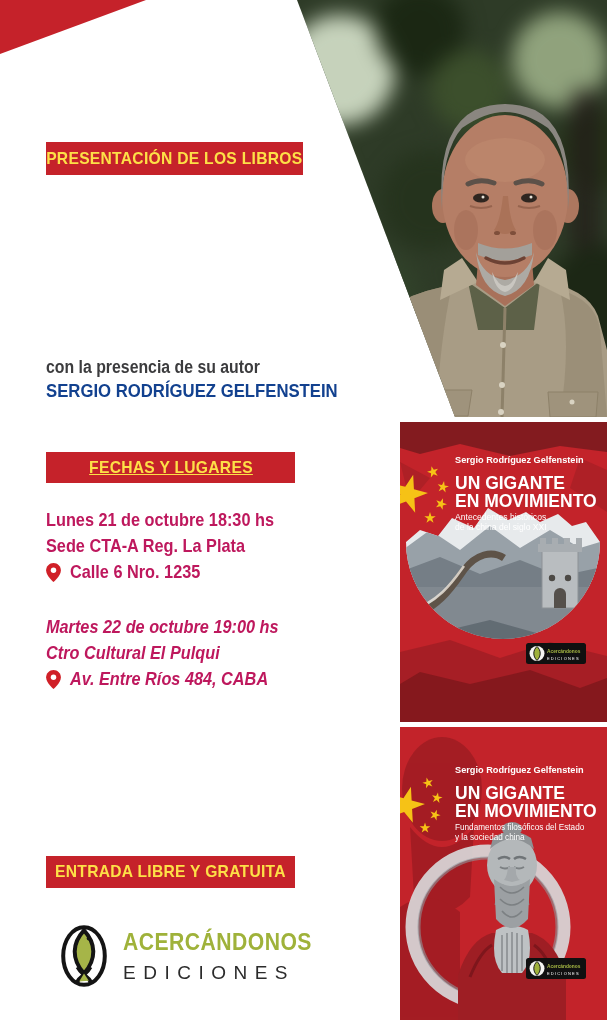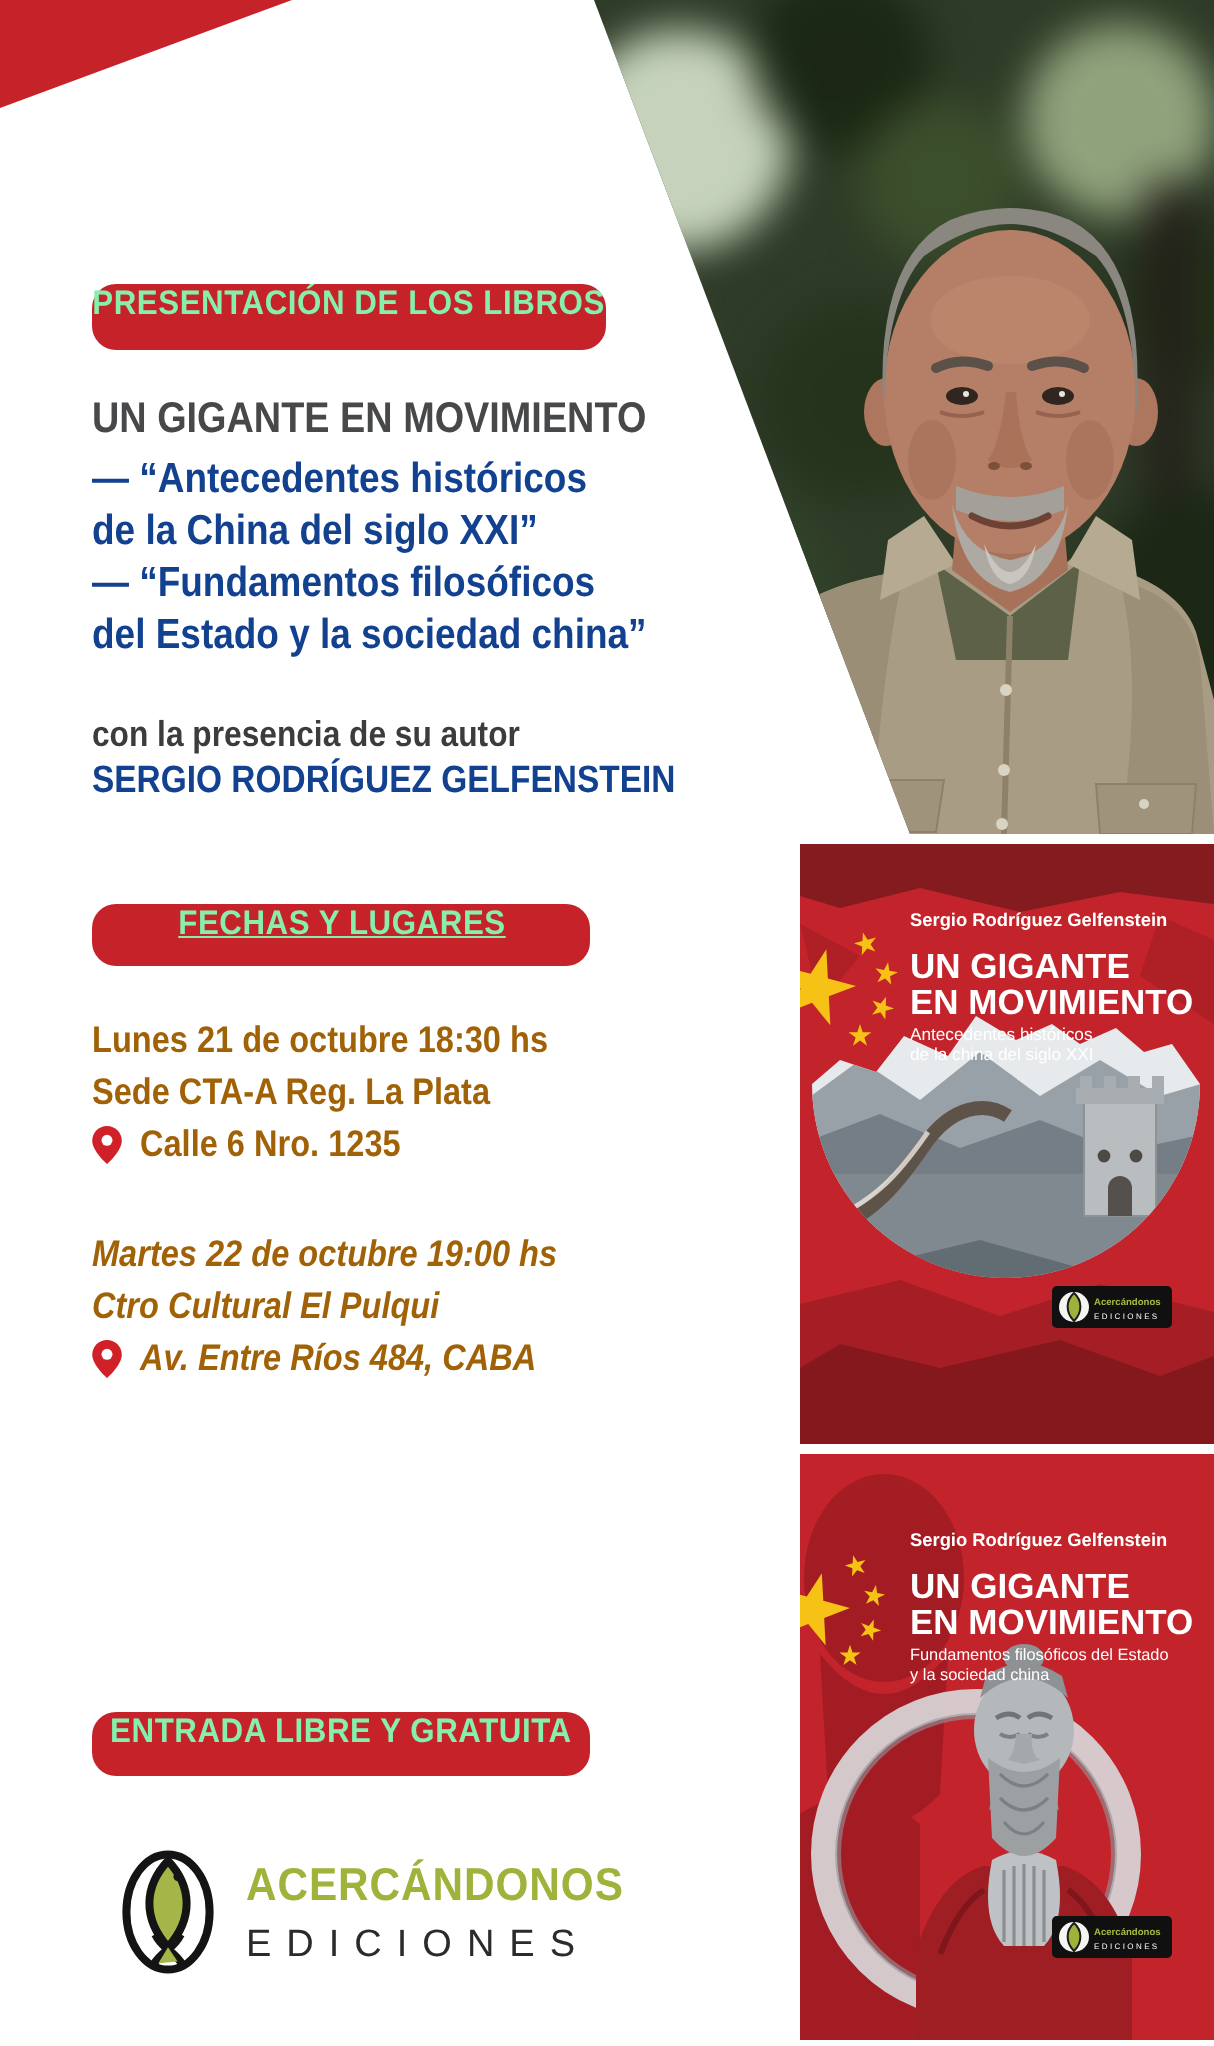--- a/index.html
+++ b/index.html
@@ -18,22 +18,22 @@
   }
 
   
   .photo-wrap {
     left:0; top:0; width:607px; height:417px;
     clip-path:polygon(297px 0, 607px 0, 607px 417px, 455px 417px);
   }
 
   
   .banner {
-    background:#c5222a; color:#86efac;
-    display:flex; justify-content:center;border-radius:12px;
+    background:#c5222a; color:#fde047;
+    display:flex; align-items:center; justify-content:center;
   }
   .banner span {
     font-weight:bold; font-size:17px; letter-spacing:.3px;
     transform:scaleX(.92); transform-origin:50% 50%; white-space:nowrap;
   }
   .banner-presentation { left:46px; top:142px; width:257px; height:33px; }
   .banner-dates        { left:46px; top:452px; width:249px; height:31px;text-decoration:underline; }
   .banner-admission    { left:46px; top:856px; width:249px; height:32px; }
 
   
@@ -47,21 +47,21 @@
     line-height:26px; margin-bottom:5px;
   }
   .sub-line {
     font-size:21px; font-weight:bold; color:#12418f; line-height:26px;
   }
   .presence { left:46px; top:356px; width:330px; }
   .presence-line { font-size:18px; font-weight:bold; color:#3c3c3e; line-height:23px; }
   .author-name  { font-size:19px; font-weight:bold; color:#12418f; line-height:24px; }
 
   
-  .event { left:46px; width:340px; color:#a16207; }
+  .event { left:46px; width:340px; color:#be185d; }
   .ev-line { font-size:18.5px; font-weight:bold; line-height:26px; }
   .ev-addr { display:flex; align-items:center; gap:9px; height:26px;text-align:right; }
   .ev-addr svg { flex:0 0 auto; }
   .event-1 { top:507px; }
   .event-2 { top:614px;font-style:italic; }
   .event-3 { top:713px; }
 
   
   .publisher { left:60px; top:924px; display:flex; align-items:center; gap:15px; }
   .pub-text .pub-name {
@@ -140,27 +140,20 @@
         <ellipse cx="466" cy="230" rx="12" ry="20" fill="#9d6750" opacity=".4"></ellipse>
         <ellipse cx="545" cy="230" rx="12" ry="20" fill="#9d6750" opacity=".4"></ellipse>
       </g>
     </svg>
   </div>
 
   <div class="abs banner banner-presentation">
     <span>PRESENTACIÓN DE LOS LIBROS</span>
   </div>
 
-  <div class="abs intro">
-    <span class="line-cnd main-title">UN GIGANTE EN MOVIMIENTO</span>
-    <span class="line-cnd sub-line">— “Antecedentes históricos</span>
-    <span class="line-cnd sub-line">de la China del siglo XXI”</span>
-    <span class="line-cnd sub-line">— “Fundamentos filosóficos</span>
-    <span class="line-cnd sub-line">del Estado y la sociedad china”</span>
-  </div>
 
   <div class="abs presence">
     <span class="line-cnd presence-line">con la presencia de su autor</span>
     <span class="line-cnd author-name">SERGIO RODRÍGUEZ GELFENSTEIN</span>
   </div>
 
   <div class="abs banner banner-dates">
     <span>FECHAS Y LUGARES</span>
   </div>
 

